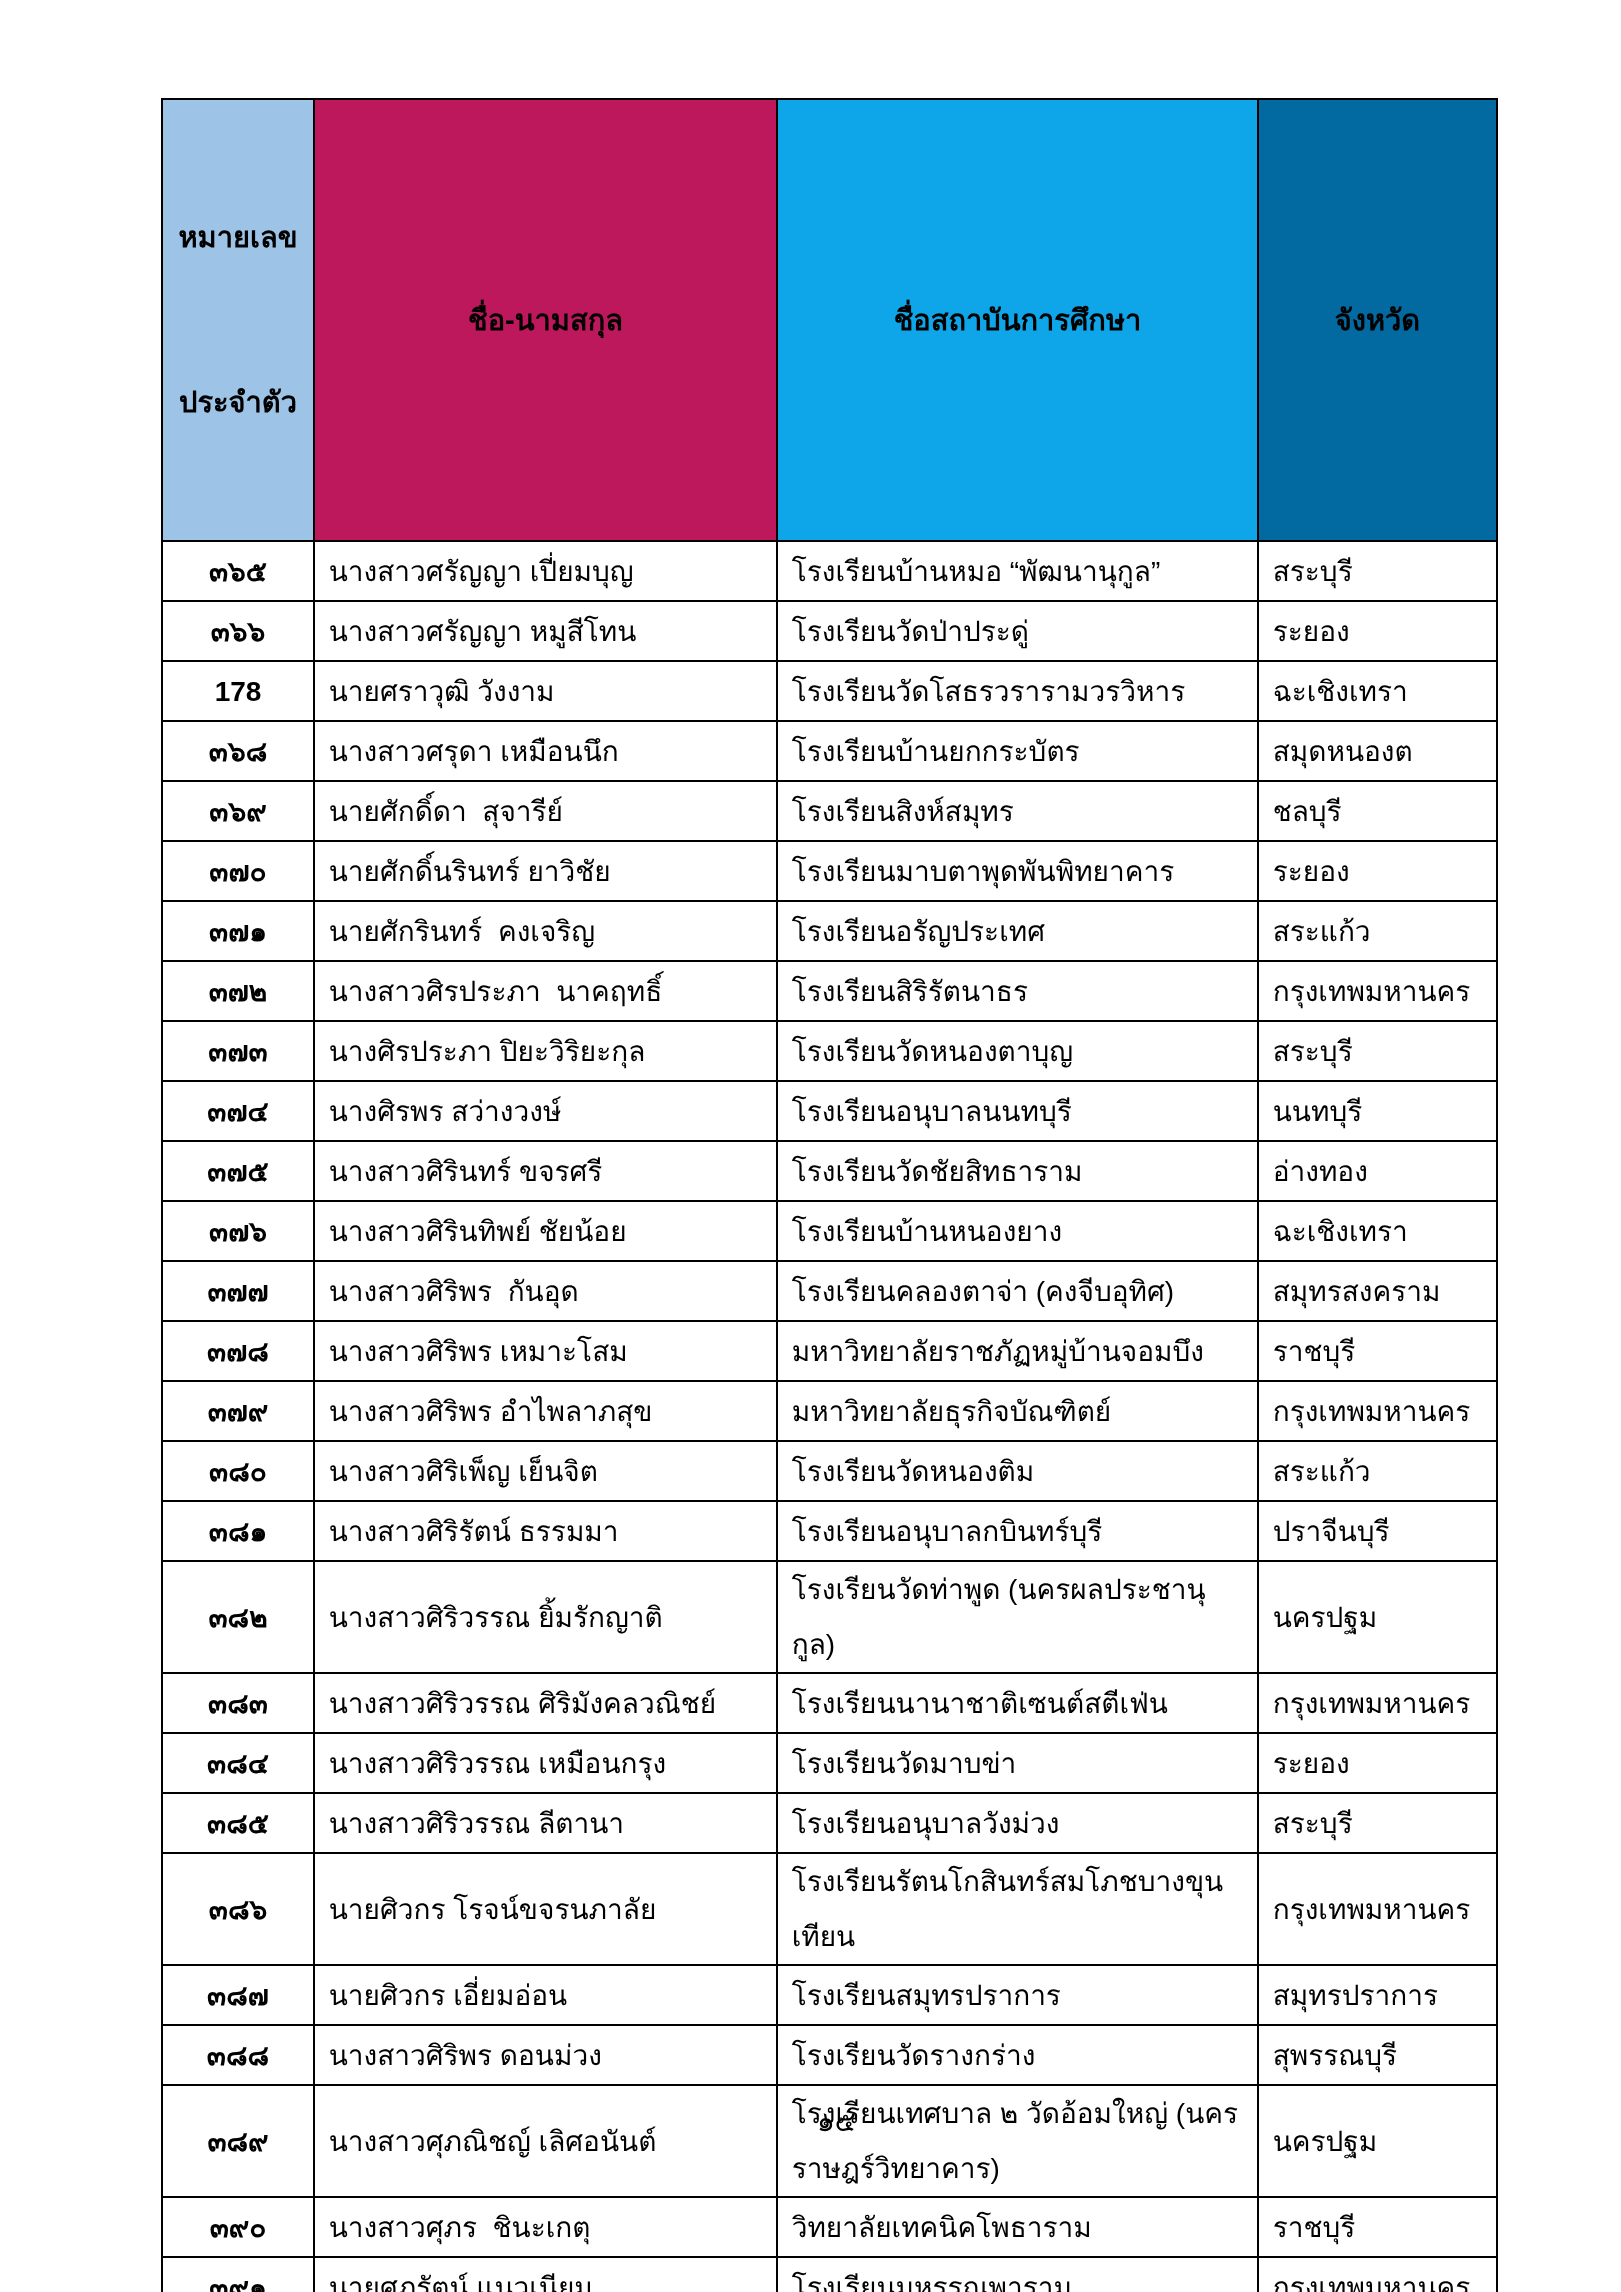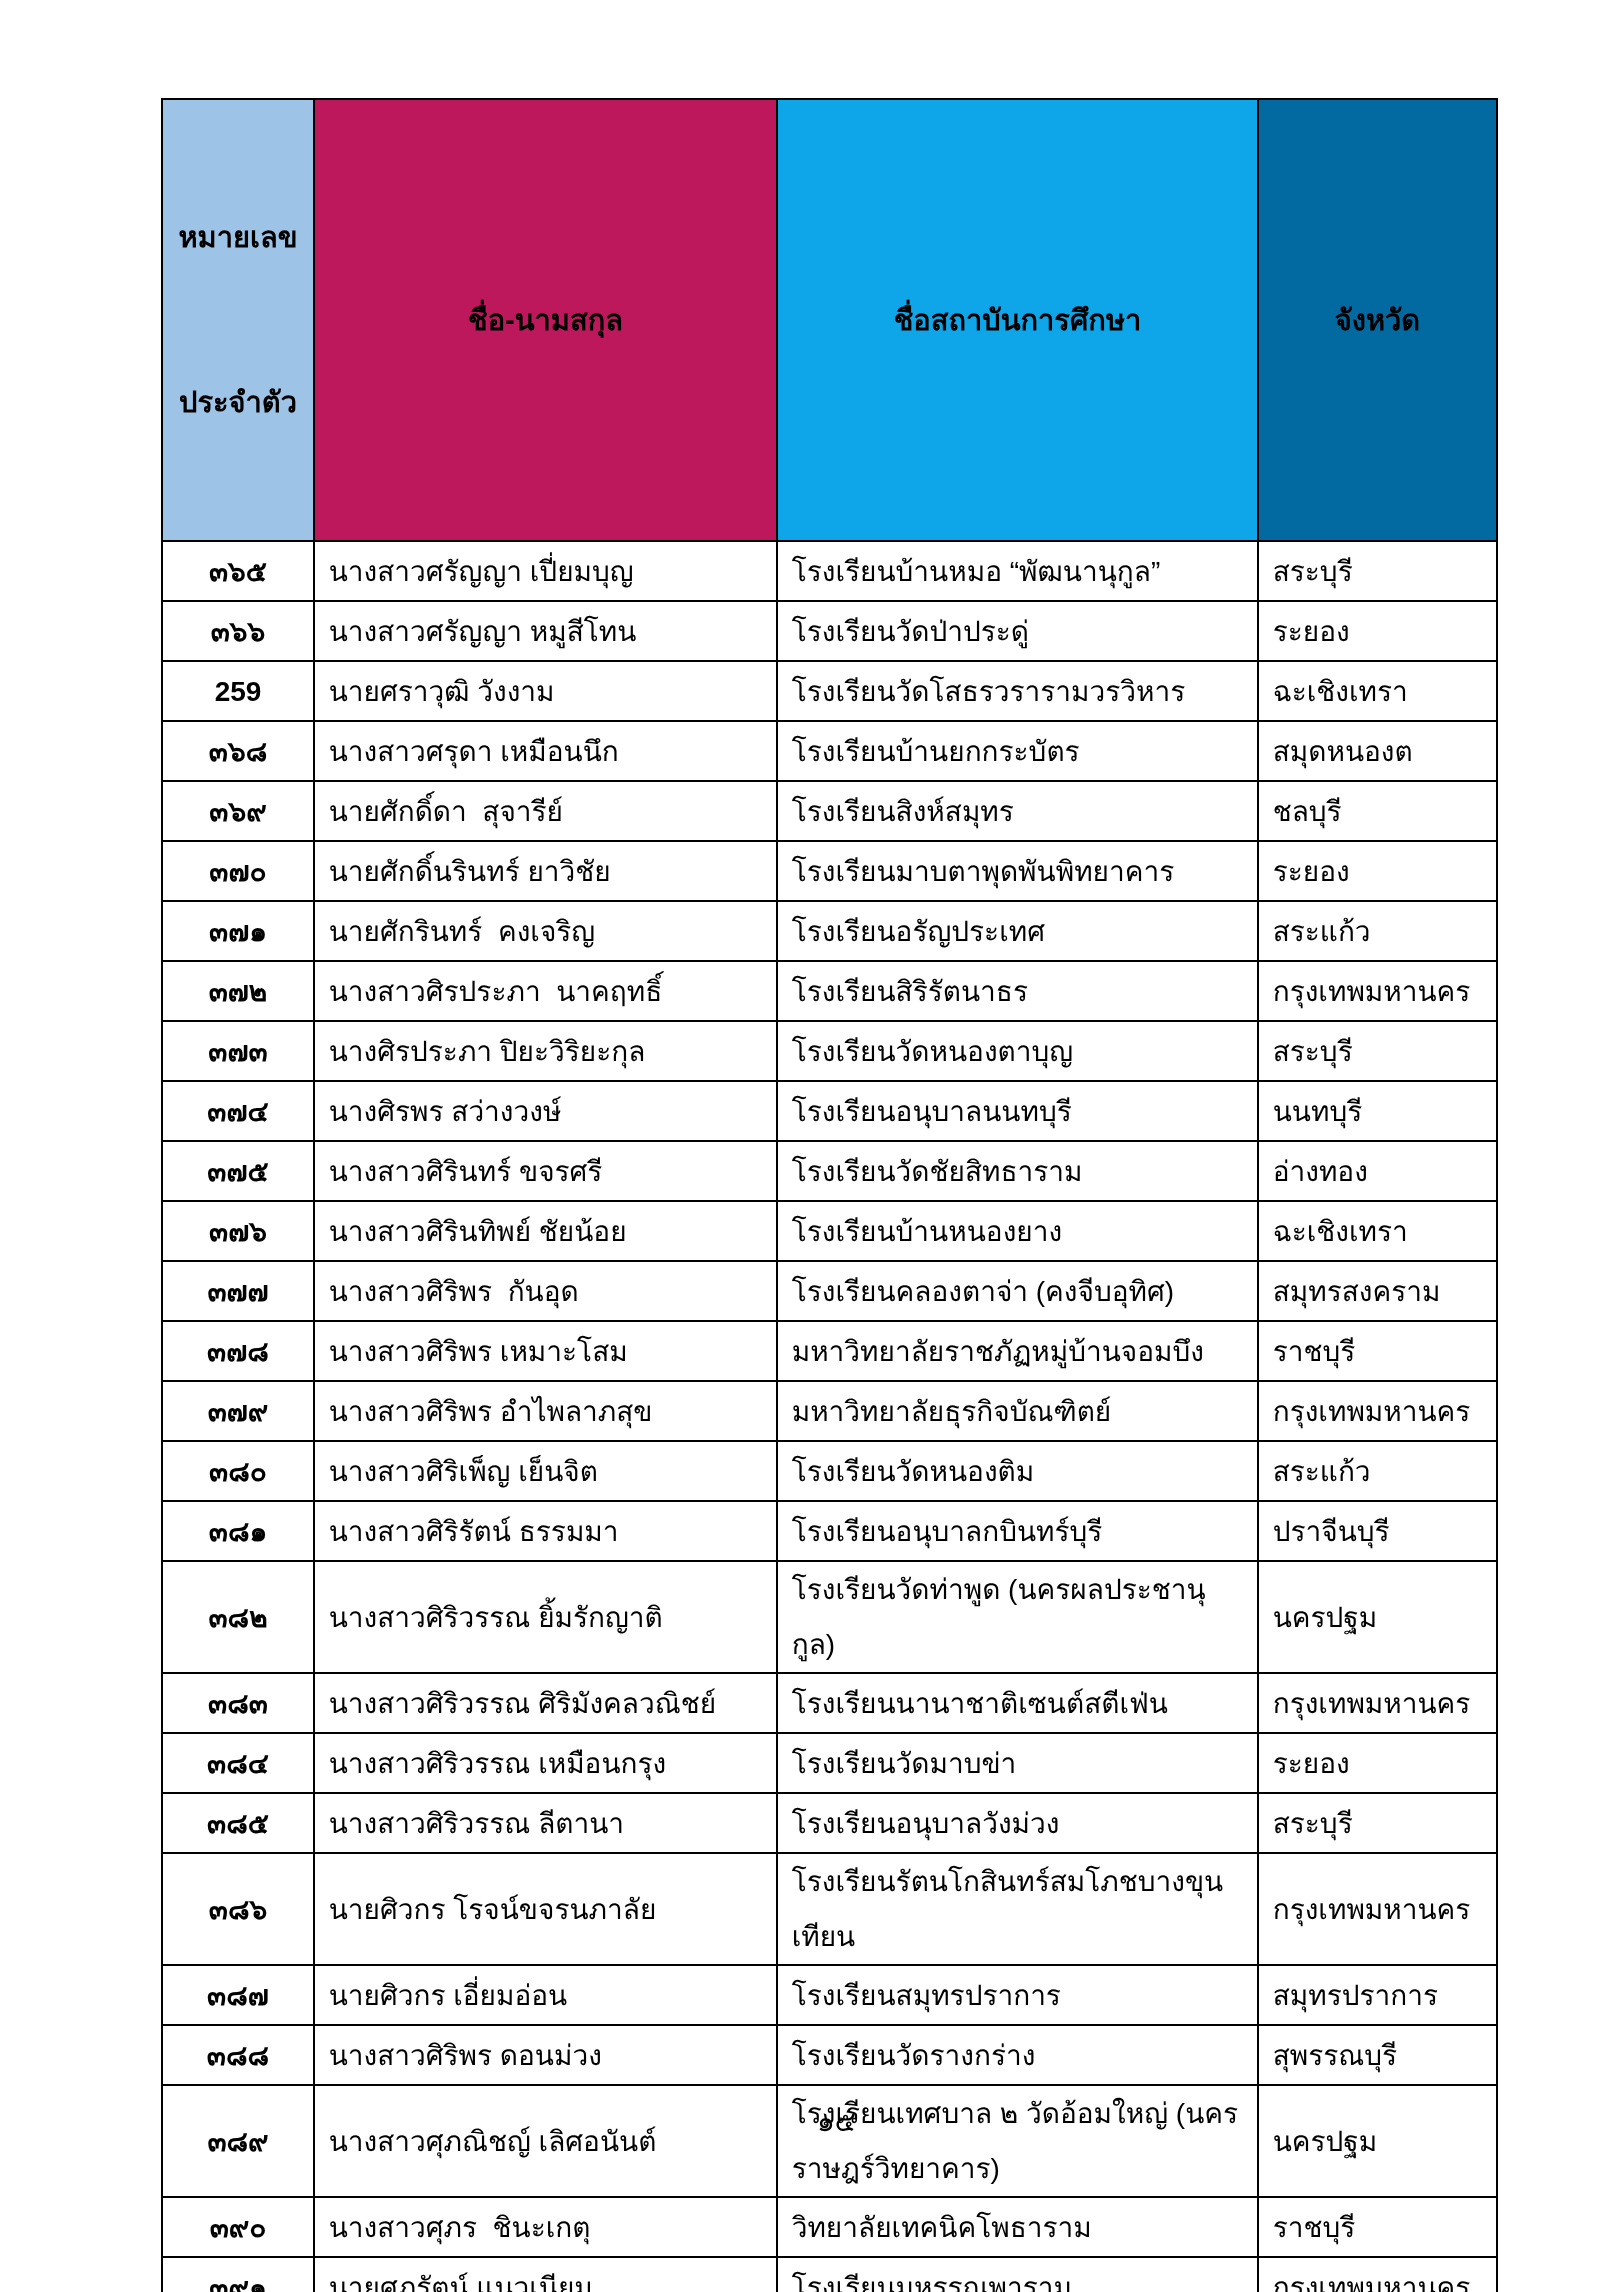--- a/index.html
+++ b/index.html
@@ -98,21 +98,21 @@
         <td class="col-institution">โรงเรียนบ้านหมอ “พัฒนานุกูล”</td>
         <td class="col-province">สระบุรี</td>
       </tr>
       <tr>
         <td class="col-id">๓๖๖</td>
         <td class="col-name">นางสาวศรัญญา หมูสีโทน</td>
         <td class="col-institution">โรงเรียนวัดป่าประดู่</td>
         <td class="col-province">ระยอง</td>
       </tr>
       <tr>
-        <td class="col-id">259</td>
+        <td class="col-id">178</td>
         <td class="col-name">นายศราวุฒิ วังงาม</td>
         <td class="col-institution">โรงเรียนวัดโสธรวรารามวรวิหาร</td>
         <td class="col-province">ฉะเชิงเทรา</td>
       </tr>
       <tr>
         <td class="col-id">๓๖๘</td>
         <td class="col-name">นางสาวศรุดา เหมือนนึก</td>
         <td class="col-institution">โรงเรียนบ้านยกกระบัตร</td>
         <td class="col-province">สมุดหนองต</td>
       </tr>

